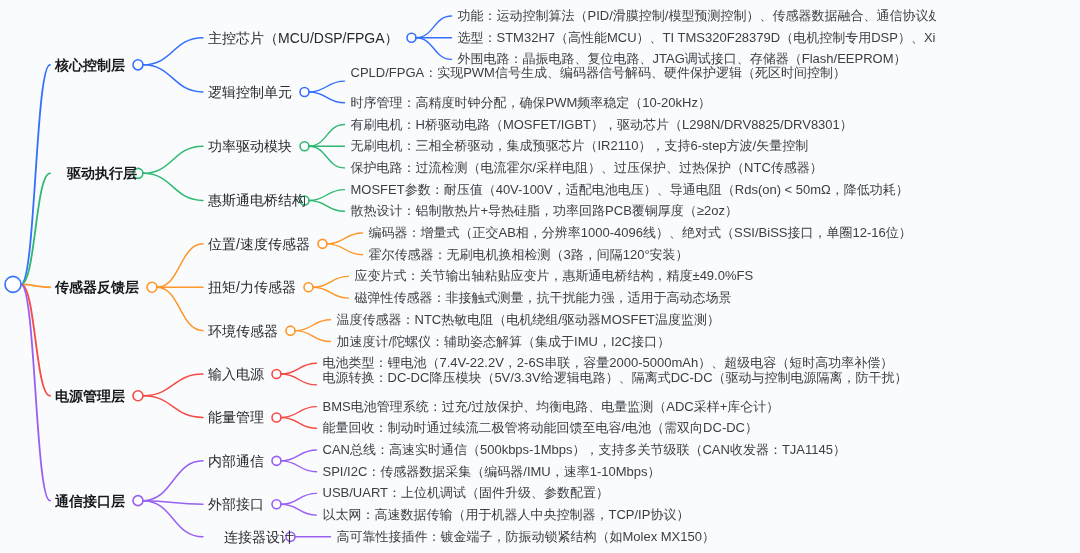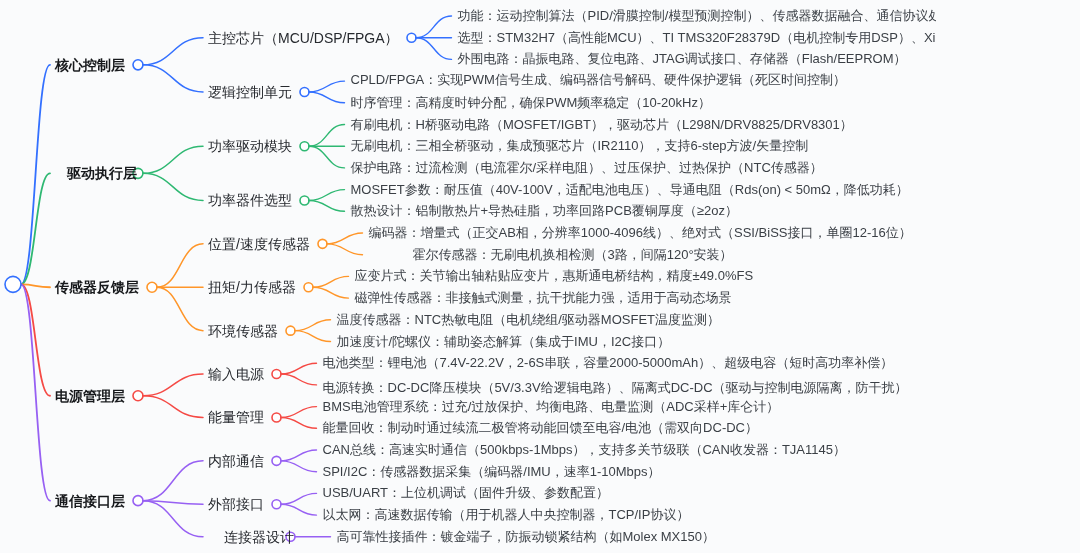--- a/index.html
+++ b/index.html
@@ -74,44 +74,44 @@
       <path d="M21,284.3566666666667 C35.5,284.3566666666667 35.5,173.325 50,173.325" fill="none" stroke="#2eb872" stroke-width="1.8" stroke-linecap="round"></path>
       <path d="M21,284.3566666666667 C35.5,284.3566666666667 35.5,287.25 50,287.25" fill="none" stroke="#ff9629" stroke-width="1.8" stroke-linecap="round"></path>
       <path d="M21,284.3566666666667 C35.5,284.3566666666667 35.5,395.75 50,395.75" fill="none" stroke="#f54a45" stroke-width="1.8" stroke-linecap="round"></path>
       <path d="M21,284.3566666666667 C35.5,284.3566666666667 35.5,500.63333333333327 50,500.63333333333327" fill="none" stroke="#9760f3" stroke-width="1.8" stroke-linecap="round"></path>
       <circle cx="13" cy="284.3566666666667" r="8" fill="#ffffff" stroke="#3370ff" stroke-width="1.6"></circle>
     </svg>
 <div class="node leaf" style="top: 16px; left: 457.5px;">功能：运动控制算法（PID/滑膜控制/模型预测控制）、传感器数据融合、通信协议处理</div>
     <div class="node leaf" style="top: 37.7px; left: 457.5px;">选型：STM32H7（高性能MCU）、TI TMS320F28379D（电机控制专用DSP）、Xilinx Zynq（集成ARM+FPGA）</div>
     <div class="node leaf" style="top: 59.4px; left: 457.5px;">外围电路：晶振电路、复位电路、JTAG调试接口、存储器（Flash/EEPROM）</div>
     <div class="node l2" style="left: 208px; top: 37.7px;">主控芯片（MCU/DSP/FPGA）</div>
-    <div class="node leaf" style="top: 80px; left: 350.5px;">CPLD/FPGA：实现PWM信号生成、编码器信号解码、硬件保护逻辑（死区时间控制）</div>
+    <div class="node leaf" style="top: 73px; left: 350.5px;">CPLD/FPGA：实现PWM信号生成、编码器信号解码、硬件保护逻辑（死区时间控制）</div>
     <div class="node leaf" style="top: 102.8px; left: 350.5px;">时序管理：高精度时钟分配，确保PWM频率稳定（10-20kHz）</div>
     <div class="node l2" style="left: 208px; top: 91.95px;">逻辑控制单元</div>
     <div class="node l1" style="left: 55px; top: 64.825px;">核心控制层</div>
     <div class="node leaf" style="top: 124.5px; left: 350.5px;">有刷电机：H桥驱动电路（MOSFET/IGBT），驱动芯片（L298N/DRV8825/DRV8301）</div>
     <div class="node leaf" style="top: 146.2px; left: 350.5px;">无刷电机：三相全桥驱动，集成预驱芯片（IR2110），支持6-step方波/矢量控制</div>
     <div class="node leaf" style="top: 167.9px; left: 350.5px;">保护电路：过流检测（电流霍尔/采样电阻）、过压保护、过热保护（NTC传感器）</div>
     <div class="node l2" style="left: 208px; top: 146.2px;">功率驱动模块</div>
     <div class="node leaf" style="top: 189.6px; left: 350.5px;">MOSFET参数：耐压值（40V-100V，适配电池电压）、导通电阻（Rds(on) &lt; 50mΩ，降低功耗）</div>
     <div class="node leaf" style="top: 211.3px; left: 350.5px;">散热设计：铝制散热片+导热硅脂，功率回路PCB覆铜厚度（≥2oz）</div>
-    <div class="node l2" style="left: 208px; top: 200.45px;">功率器件选型</div>
+    <div class="node l2" style="left: 208px; top: 200.45px;">惠斯通电桥结构</div>
     <div class="node l1" style="left: 67px; top: 173.325px;">驱动执行层</div>
     <div class="node leaf" style="top: 233px; left: 368.5px;">编码器：增量式（正交AB相，分辨率1000-4096线）、绝对式（SSI/BiSS接口，单圈12-16位）</div>
-    <div class="node leaf" style="top: 254.7px; left: 368.5px; margin-left: 44px;">霍尔传感器：无刷电机换相检测（3路，间隔120°安装）</div>
+    <div class="node leaf" style="top: 254.7px; left: 368.5px;">霍尔传感器：无刷电机换相检测（3路，间隔120°安装）</div>
     <div class="node l2" style="left: 208px; top: 243.85px;">位置/速度传感器</div>
     <div class="node leaf" style="top: 276.4px; left: 354.5px;">应变片式：关节输出轴粘贴应变片，惠斯通电桥结构，精度±49.0%FS</div>
     <div class="node leaf" style="top: 298.1px; left: 354.5px;">磁弹性传感器：非接触式测量，抗干扰能力强，适用于高动态场景</div>
     <div class="node l2" style="left: 208px; top: 287.25px;">扭矩/力传感器</div>
     <div class="node leaf" style="top: 319.8px; left: 336.5px;">温度传感器：NTC热敏电阻（电机绕组/驱动器MOSFET温度监测）</div>
     <div class="node leaf" style="top: 341.5px; left: 336.5px;">加速度计/陀螺仪：辅助姿态解算（集成于IMU，I2C接口）</div>
     <div class="node l2" style="left: 208px; top: 330.65px;">环境传感器</div>
     <div class="node l1" style="left: 55px; top: 287.25px;">传感器反馈层</div>
     <div class="node leaf" style="top: 363.2px; left: 322.5px;">电池类型：锂电池（7.4V-22.2V，2-6S串联，容量2000-5000mAh）、超级电容（短时高功率补偿）</div>
-    <div class="node leaf" style="top: 388px; left: 322.5px;">电源转换：DC-DC降压模块（5V/3.3V给逻辑电路）、隔离式DC-DC（驱动与控制电源隔离，防干扰）</div>
+    <div class="node leaf" style="top: 378px; left: 322.5px;">电源转换：DC-DC降压模块（5V/3.3V给逻辑电路）、隔离式DC-DC（驱动与控制电源隔离，防干扰）</div>
     <div class="node l2" style="left: 208px; top: 374.05px;">输入电源</div>
     <div class="node leaf" style="top: 406.6px; left: 322.5px;">BMS电池管理系统：过充/过放保护、均衡电路、电量监测（ADC采样+库仑计）</div>
     <div class="node leaf" style="top: 428.3px; left: 322.5px;">能量回收：制动时通过续流二极管将动能回馈至电容/电池（需双向DC-DC）</div>
     <div class="node l2" style="left: 208px; top: 417.45px;">能量管理</div>
     <div class="node l1" style="left: 55px; top: 395.75px;">电源管理层</div>
     <div class="node leaf" style="top: 450px; left: 322.5px;">CAN总线：高速实时通信（500kbps-1Mbps），支持多关节级联（CAN收发器：TJA1145）</div>
     <div class="node leaf" style="top: 471.7px; left: 322.5px; text-align: right;">SPI/I2C：传感器数据采集（编码器/IMU，速率1-10Mbps）</div>
     <div class="node l2" style="left: 208px; top: 460.85px;">内部通信</div>
     <div class="node leaf" style="top: 493.4px; left: 322.5px;">USB/UART：上位机调试（固件升级、参数配置）</div>
     <div class="node leaf" style="top: 515.1px; left: 322.5px;">以太网：高速数据传输（用于机器人中央控制器，TCP/IP协议）</div>

